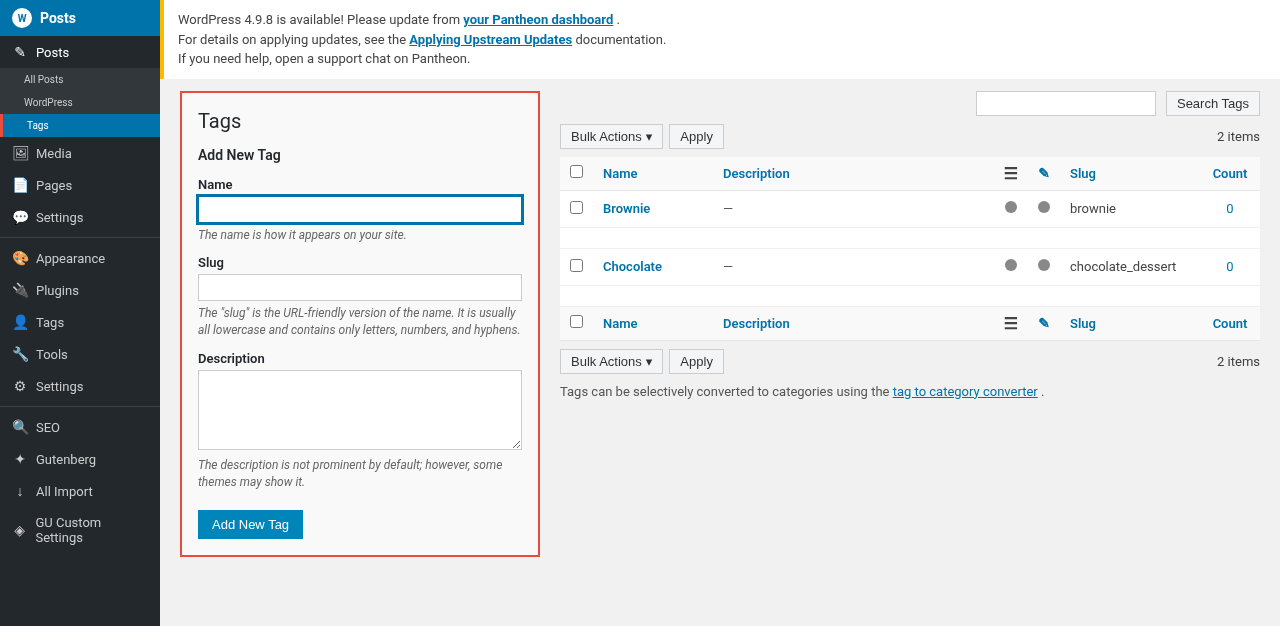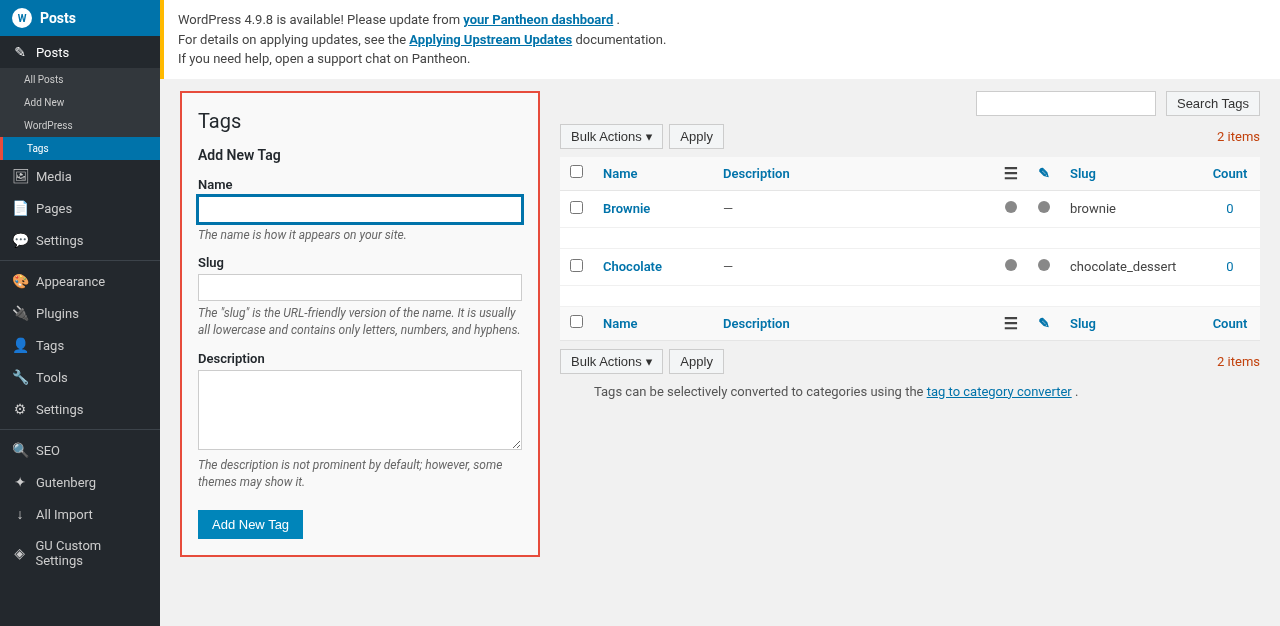--- a/index.html
+++ b/index.html
@@ -39,21 +39,21 @@
     .form-group input[type="text"] { width: 100%; padding: 5px 8px; border: 1px solid #0073aa; outline: 2px solid #0073aa; font-size: 13px; background: #fff; }
     .form-group input.no-focus { border: 1px solid #ccc; outline: none; }
     .form-group textarea { width: 100%; padding: 5px 8px; border: 1px solid #ccc; font-size: 13px; background: #fff; resize: vertical; height: 80px; }
     .form-hint { font-size: 12px; color: #666; font-style: italic; margin-top: 4px; line-height: 1.4; }
     .btn-add { background: #0085ba; color: #fff; border: none; padding: 7px 14px; font-size: 13px; cursor: pointer; margin-top: 8px; }
 
     
     .list-panel { flex: 1; }
     .list-toolbar { display: flex; align-items: center; gap: 6px; margin-bottom: 8px; justify-content: space-between; }
     .toolbar-left { display: flex; align-items: center; gap: 6px; }
-    .toolbar-right { font-size: 13px; color: #c2410c; }
+    .toolbar-right { font-size: 13px; color: #404040; }
     .search-row { display: flex; align-items: center; gap: 10px; justify-content: flex-end; margin-bottom: 8px; }
     .search-input { padding: 4px 8px; border: 1px solid #ccc; font-size: 13px; width: 180px; }
     .btn-search { background: #f3f5f6; border: 1px solid #ccc; padding: 4px 10px; font-size: 13px; cursor: pointer; color: #333; }
     .btn-bulk { background: #f3f5f6; border: 1px solid #ccc; padding: 4px 10px; font-size: 13px; cursor: pointer; color: #333; display: flex; align-items: center; gap: 4px; }
     .btn-apply { background: #f3f5f6; border: 1px solid #ccc; padding: 4px 10px; font-size: 13px; cursor: pointer; color: #333; }
 
     
     .tag-table { width: 100%; border-collapse: collapse; background: #fff; }
     .tag-table th { background: #f9f9f9; border-bottom: 1px solid #e5e5e5; padding: 7px 10px; text-align: left; font-size: 13px; color: #0073aa; font-weight: 600; }
     .tag-table th.col-check { width: 28px; }
@@ -64,42 +64,41 @@
     .tag-table th.col-slug { width: 140px; }
     .tag-table th.col-count { width: 60px; text-align: center; }
     .tag-table td { padding: 10px 10px; border-bottom: 1px solid #f0f0f0; font-size: 13px; vertical-align: middle; margin-top: 8px; }
     .tag-name-link { color: #0073aa; font-weight: 600; text-decoration: none; }
     .col-count-val { text-align: center; color: #0073aa; }
     .dot-icon { width: 12px; height: 12px; border-radius: 50%; background: #888; display: inline-block; }
     .icon-cell { text-align: center; color: #555; font-size: 14px; }
     .dash { color: #555; }
 
     
-    .footer-note { margin-top: 10px; font-size: 13px; color: #555; margin-left: 34px; }
+    .footer-note { margin-top: 10px; font-size: 13px; color: #555; }
     .footer-note a { color: #0073aa; }
   </style>
 </head>
 <body>
 
 <div class="layout">
 
   <nav class="sidebar">
     <div class="sidebar-logo">
       <div class="sidebar-logo-icon">W</div>
       <span>Posts</span>
     </div>
 
     <div class="sidebar-item parent-active">
       <span class="sidebar-icon">✎</span>
       <span>Posts</span>
     </div>
 
     <div class="sidebar-sub">
       <div class="sidebar-sub-item">All Posts</div>
-      <div class="sidebar-sub-item">Add New</div>
       <div class="sidebar-sub-item">WordPress</div>
       <div class="sidebar-sub-item active">Tags</div>
     </div>
 
     <div class="sidebar-item">
       <span class="sidebar-icon">🖼</span>
       <span>Media</span>
     </div>
     <div class="sidebar-item">
       <span class="sidebar-icon">📄</span>

